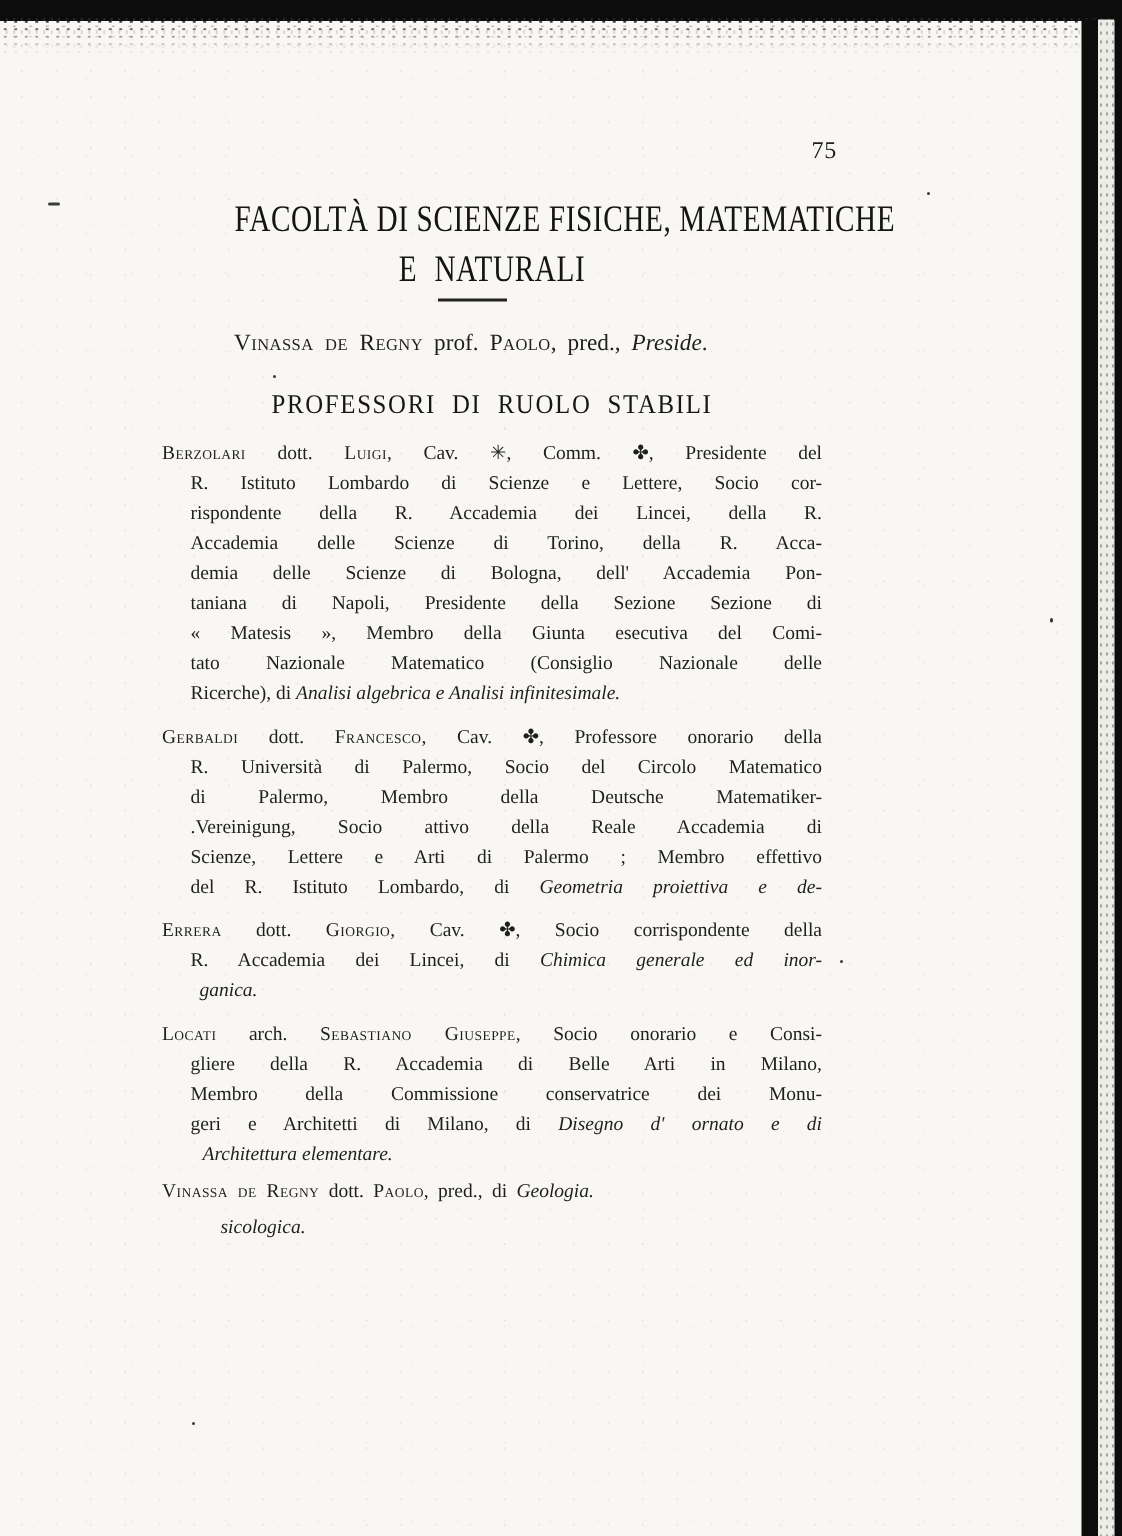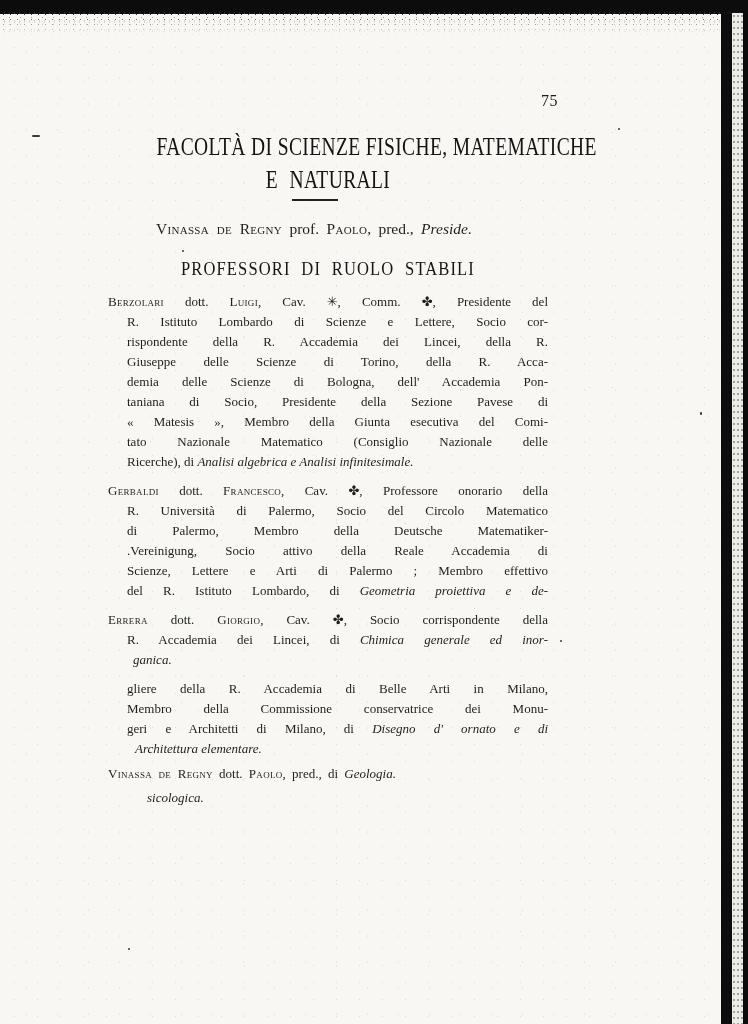--- a/index.html
+++ b/index.html
@@ -99,41 +99,42 @@
         <div class="line first"><span class="sc">Vinassa de Regny</span><span> prof. </span><span class="sc">Paolo</span><span>, pred., </span><span class="it">Preside</span><span>.</span></div>
       </div>
 
     <div class="heading">PROFESSORI DI RUOLO STABILI</div>
 
     <div class="entries">
         <div class="entry">
           <div class="line first j"><span class="sc">Berzolari</span><span> dott. </span><span class="sc">Luigi</span><span>, Cav. ✳, Comm. ✤, Presidente del</span></div>
           <div class="line j"><span>R. Istituto Lombardo di Scienze e Lettere, Socio cor-</span></div>
           <div class="line j"><span>rispondente della R. Accademia dei Lincei, della R.</span></div>
-          <div class="line j"><span>Giuseppe delle Scienze di Torino, della R. Acca-</span></div>
+          <div class="line j"><span>Accademia delle Scienze di Torino, della R. Acca-</span></div>
           <div class="line j"><span>demia delle Scienze di Bologna, dell' Accademia Pon-</span></div>
-          <div class="line j"><span>taniana di Socio, Presidente della Sezione Pavese di</span></div>
+          <div class="line j"><span>taniana di Napoli, Presidente della Sezione Sezione di</span></div>
           <div class="line j"><span>« Matesis », Membro della Giunta esecutiva del Comi-</span></div>
           <div class="line j"><span>tato Nazionale Matematico (Consiglio Nazionale delle</span></div>
           <div class="line"><span>Ricerche), di </span><span class="it">Analisi algebrica e Analisi infinitesimale.</span></div>
         </div>
         <div class="entry">
           <div class="line first j"><span class="sc">Gerbaldi</span><span> dott. </span><span class="sc">Francesco</span><span>, Cav. ✤, Professore onorario della</span></div>
           <div class="line j"><span>R. Università di Palermo, Socio del Circolo Matematico</span></div>
           <div class="line j"><span>di Palermo, Membro della Deutsche Matematiker-</span></div>
           <div class="line j"><span>.Vereinigung, Socio attivo della Reale Accademia di</span></div>
           <div class="line j"><span>Scienze, Lettere e Arti di Palermo ; Membro effettivo</span></div>
           <div class="line j"><span>del R. Istituto Lombardo, di </span><span class="it">Geometria proiettiva e de-</span></div>
         </div>
         <div class="entry">
           <div class="line first j"><span class="sc">Errera</span><span> dott. </span><span class="sc">Giorgio</span><span>, Cav. ✤, Socio corrispondente della</span></div>
           <div class="line j"><span>R. Accademia dei Lincei, di </span><span class="it">Chimica generale ed inor-</span></div>
           <div class="line" style="padding-left: 25px;"><span class="it">ganica.</span></div>
         </div>
         <div class="entry">
+          <div class="line first j"><span class="sc">Locati</span><span> arch. </span><span class="sc">Sebastiano Giuseppe</span><span>, Socio onorario e Consi-</span></div>
           <div class="line j"><span>gliere della R. Accademia di Belle Arti in Milano,</span></div>
           <div class="line j"><span>Membro della Commissione conservatrice dei Monu-</span></div>
           <div class="line j"><span>geri e Architetti di Milano, di </span><span class="it">Disegno d' ornato e di</span></div>
           <div class="line" style="padding-left: 27px;"><span class="it">Architettura elementare.</span></div>
         </div>
         <div class="entry">
           <div class="line first"><span class="sc">Vinassa de Regny</span><span> dott. </span><span class="sc">Paolo</span><span>, pred., di </span><span class="it">Geologia.</span></div>
         </div>
         <div class="entry">
           <div class="line" style="padding-left: 39px;"><span class="it">sicologica.</span></div>

